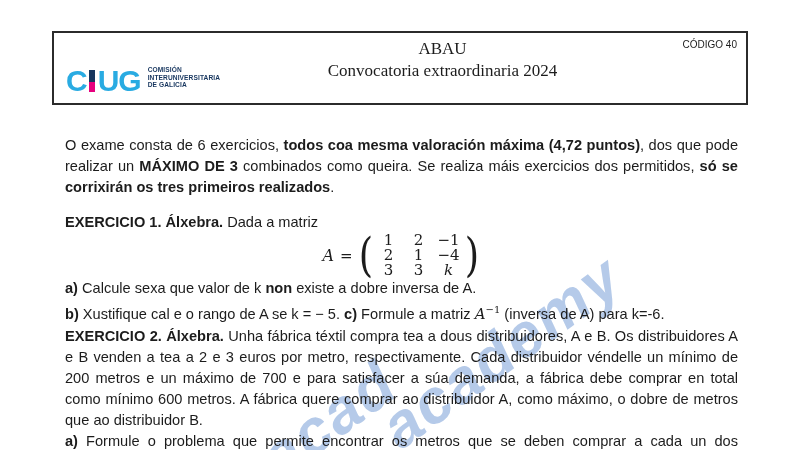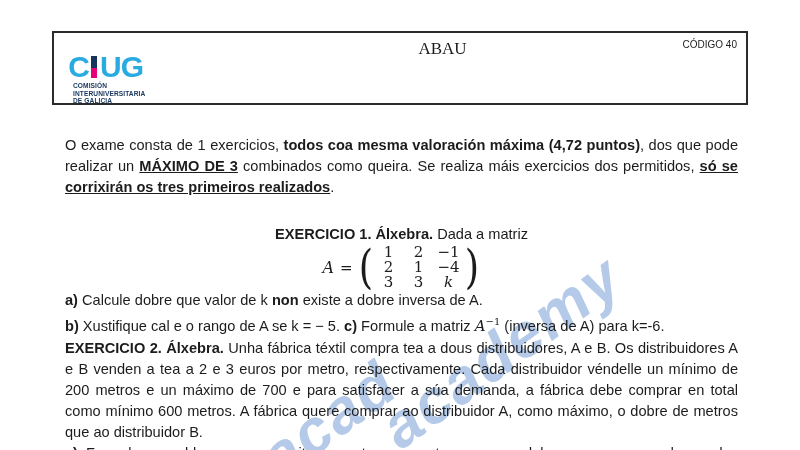--- a/index.html
+++ b/index.html
@@ -25,22 +25,22 @@
   .wm-main{left:388px;top:398px;transform:rotate(-36deg);transform-origin:0 50%;}
   .wm-frag{left:268px;top:428px;transform:rotate(-36deg);transform-origin:0 50%;}
   
   .header-box{
     position:absolute;left:52px;top:31px;
     width:692px;height:70px;
     border:2px solid #2b2b2b;
     background:#ffffff;z-index:2;
   }
   .logo{
-    position:absolute;left:12px;top:19px;
-    display:flex;align-items:center;flex-direction:column;
+    position:absolute;left:12px;top:33px;
+    display:flex;
   }
   .logo-text{
     font-weight:bold;font-size:30px;line-height:30px;
     letter-spacing:-1px;
   }
   .logo-ibar{
     display:inline-block;width:6px;height:22px;
     margin:0 3px 0 2px;
     position:relative;top:1px;
   }
@@ -58,22 +58,22 @@
     position:absolute;right:9px;top:6px;
     font-size:10px;
   }
   
   .content{
     position:absolute;left:65px;top:135px;width:673px;z-index:1;
   }
   p{margin:0;font-size:14.6px;line-height:21px;}
   .just{text-align:justify;}
   b{font-weight:bold;}
-  .u{text-decoration:underline;}
-  .ex1-heading{margin-top:26px;text-align:center;}
+  .u{}
+  .ex1-heading{margin-top:14px;}
   
   .matrix-wrap{
     display:flex;align-items:center;justify-content:center;
     width:fit-content;margin:0 auto;
     height:45px;
   }
   .mvar{
     font-family:"DejaVu Serif",serif;font-style:italic;
     font-size:16px;margin-right:6px;
   }
@@ -108,27 +108,28 @@
     <div class="logo">
       <span class="logo-text" style="color: rgb(41, 171, 226);"><span>C</span><span class="logo-ibar" style="background: linear-gradient(rgb(22, 53, 94) 0px, rgb(22, 53, 94) 55%, rgb(230, 0, 126) 55%, rgb(230, 0, 126) 100%);"></span><span>UG</span></span>
       <div class="org" style="color: rgb(22, 53, 94);">
         <div>COMISIÓN</div>
         <div>INTERUNIVERSITARIA</div>
         <div>DE GALICIA</div>
       </div>
     </div>
     <div class="header-center">
       <div>ABAU</div>
+      <div>Convocatoria extraordinaria 2024</div>
     </div>
     <div class="header-code">CÓDIGO 40</div>
   </div>
 
   <div class="content">
 
-    <p class="just"><span>O exame consta de 1 exercicios, </span><b>todos coa mesma valoración máxima (4,72 puntos)</b><span>, dos que pode realizar un </span><b class="u">MÁXIMO DE 3</b><span> combinados como queira. Se realiza máis exercicios dos permitidos, </span><b class="u">só se corrixirán os tres primeiros realizados</b><span>.</span></p>
+    <p class="just"><span>O exame consta de 6 exercicios, </span><b>todos coa mesma valoración máxima (4,72 puntos)</b><span>, dos que pode realizar un </span><b class="u">MÁXIMO DE 3</b><span> combinados como queira. Se realiza máis exercicios dos permitidos, </span><b class="u">só se corrixirán os tres primeiros realizados</b><span>.</span></p>
 
     <p class="ex1-heading"><b>EXERCICIO 1. Álxebra.</b><span> Dada a matriz</span></p>
 
     <div class="matrix-wrap">
       <span class="mvar">A</span>
       <span class="meq">=</span>
       <span class="paren">(</span>
       <div class="mgrid">
         <span>1</span>
         <span>2</span>
@@ -136,21 +137,21 @@
         <span>2</span>
         <span>1</span>
         <span>−4</span>
         <span>3</span>
         <span>3</span>
         <span class="mk">k</span>
       </div>
       <span class="paren">)</span>
     </div>
 
-    <p><b>a)</b><span> Calcule dobre que valor de k </span><b>non</b><span> existe a dobre inversa de A.</span></p>
+    <p><b>a)</b><span> Calcule sexa que valor de k </span><b>non</b><span> existe a dobre inversa de A.</span></p>
 
     <p><b>b)</b><span> Xustifique cal e  o rango de A se k = − 5. </span><b>c)</b><span> Formule a matriz </span><span class="mathA">A</span><sup>−1</sup><span>  (inversa de A) para k=-6.</span></p>
 
     <p class="just ex2"><b>EXERCICIO 2. Álxebra.</b><span> Unha fábrica téxtil compra tea a dous distribuidores, A e B. Os distribuidores A e B venden a tea a 2 e 3 euros por metro, respectivamente. Cada distribuidor véndelle un mínimo de 200 metros e un máximo de 700 e para satisfacer a súa demanda, a fábrica debe comprar en total como mínimo 600 metros. A fábrica quere comprar ao distribuidor A, como máximo, o dobre de metros que ao distribuidor B.</span></p>
 
     <p class="just"><b>a)</b><span> Formule o problema que permite encontrar os metros que se deben comprar a cada un dos distribuidores para que o custo sexa mínimo.</span></p>
 
   </div>
 </div>
 

